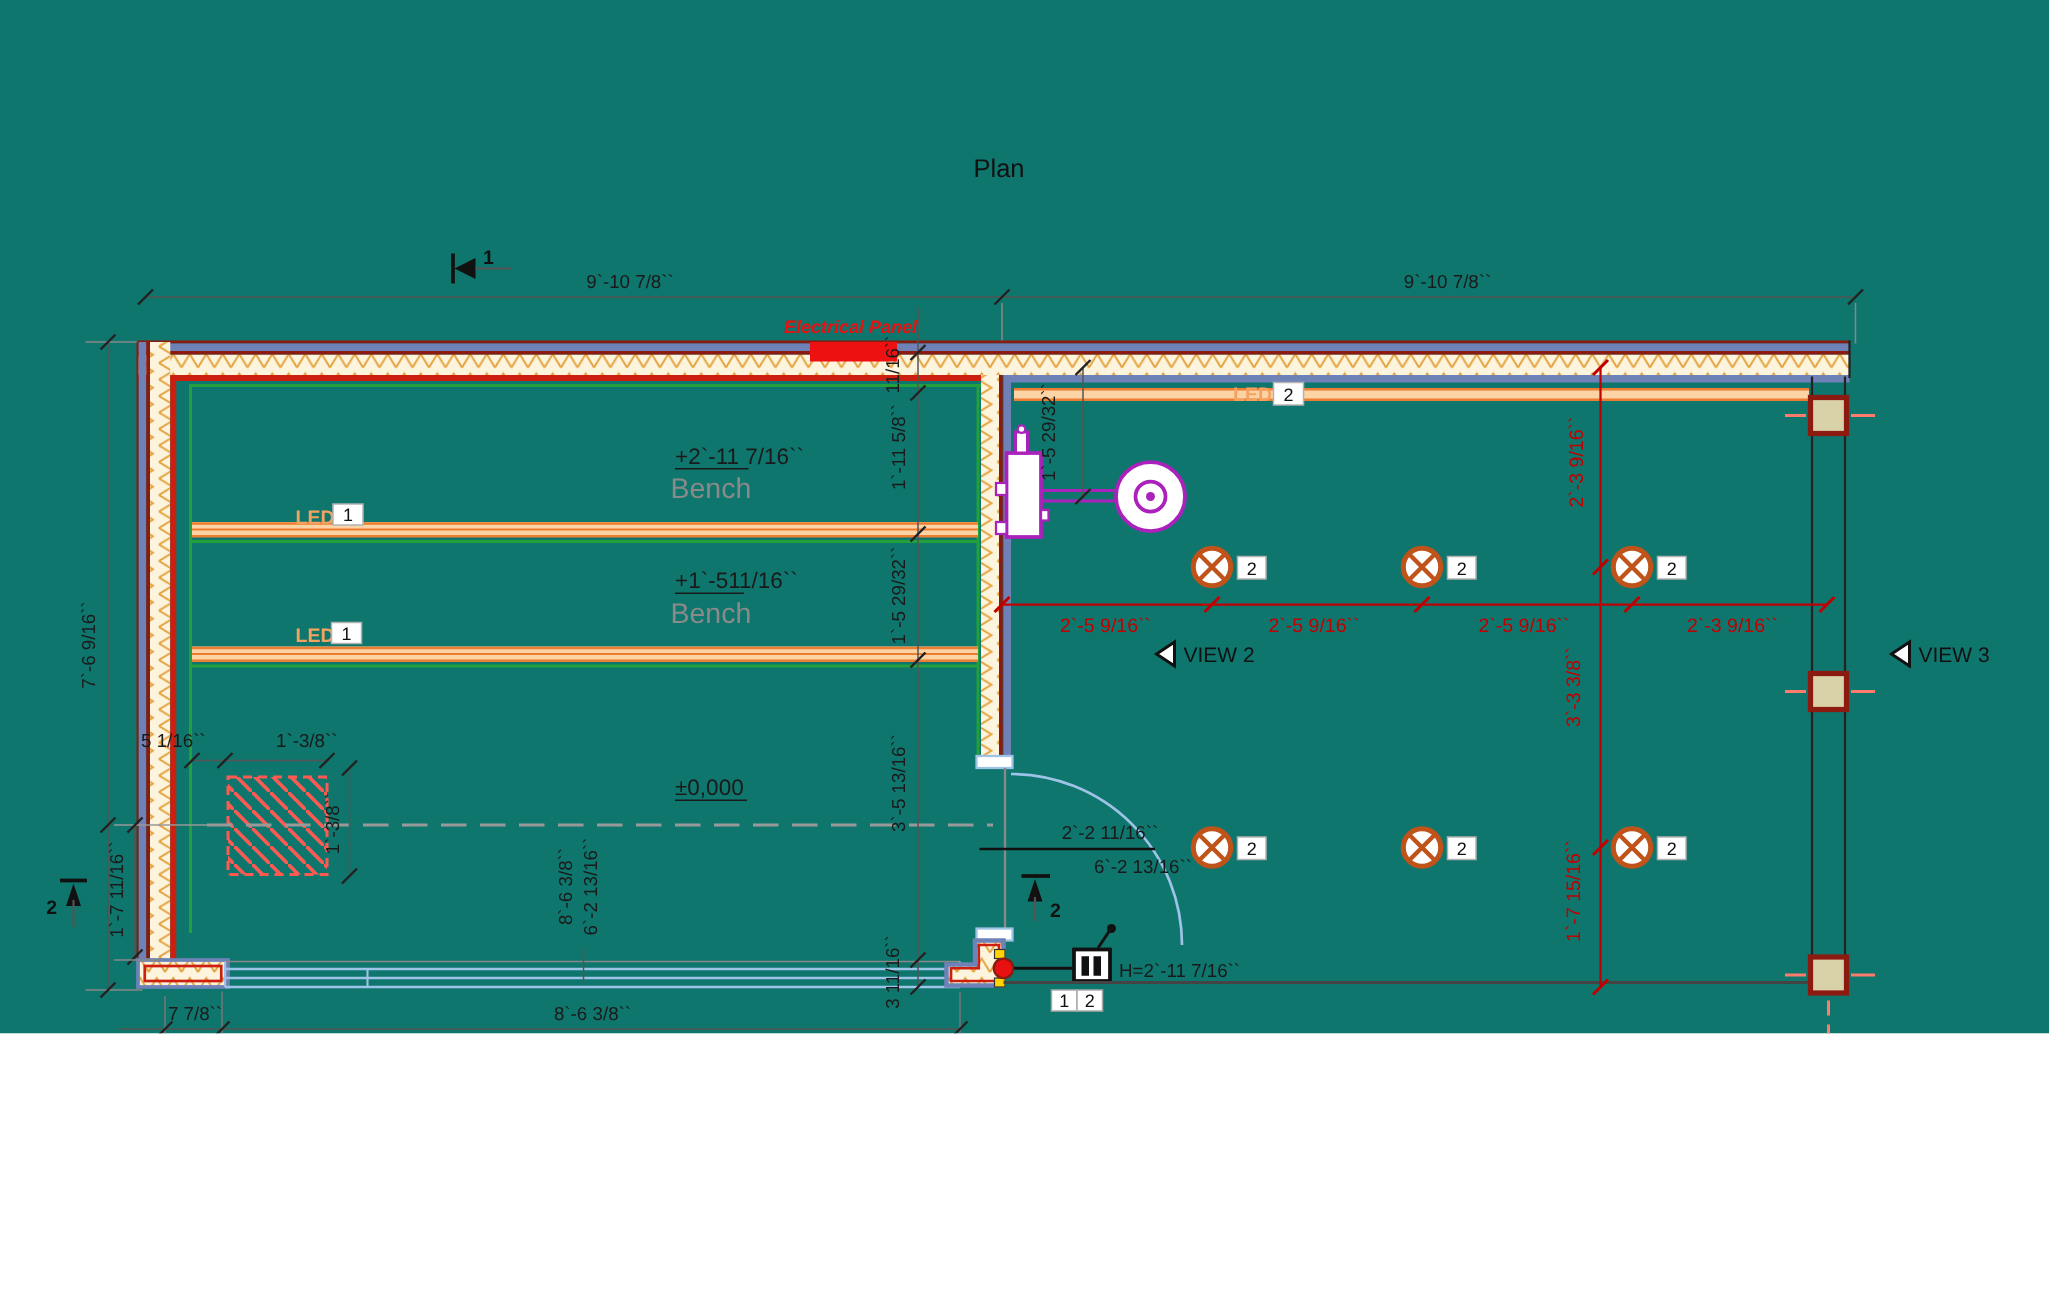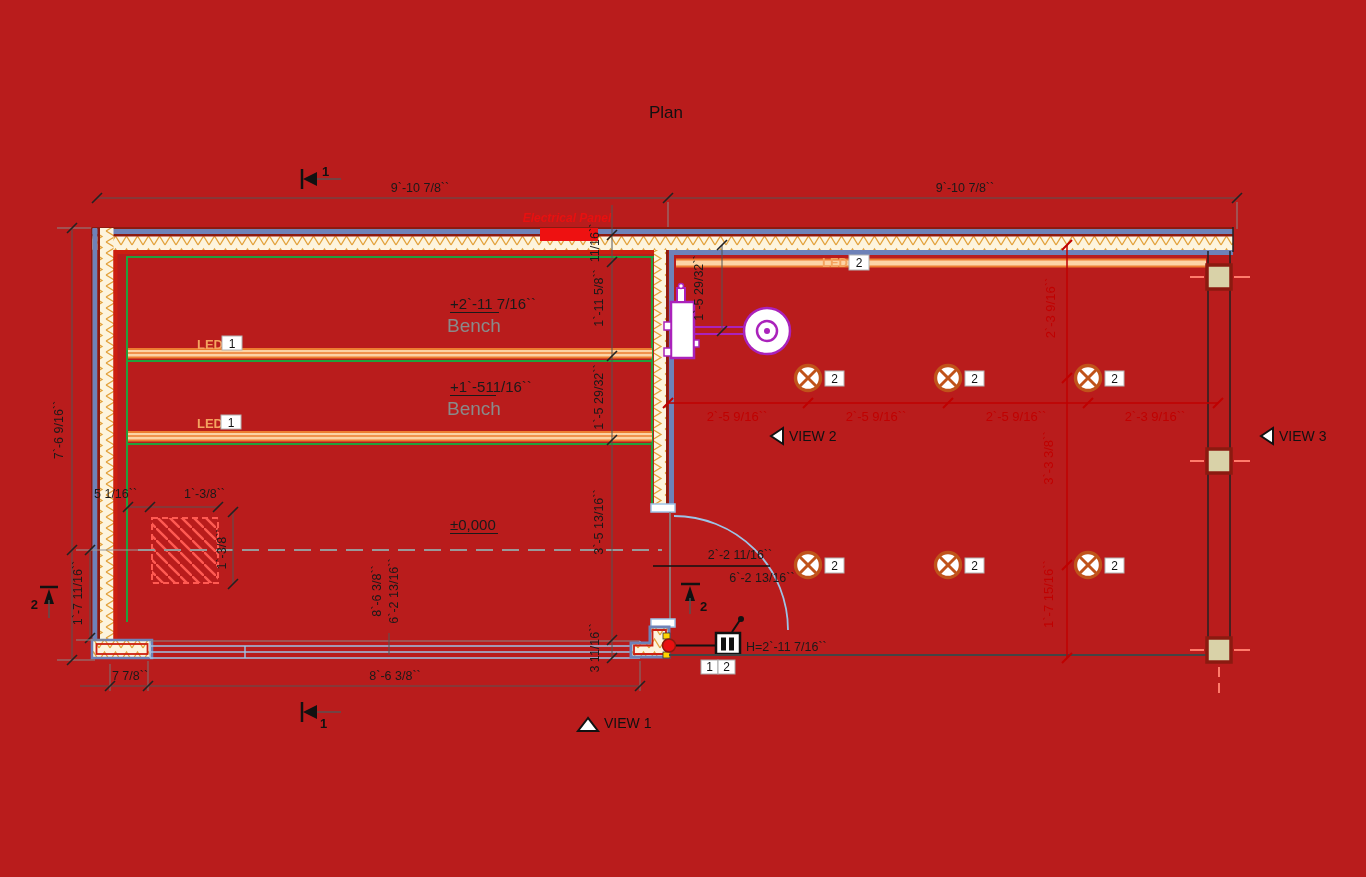--- a/index.html
+++ b/index.html
@@ -1,16 +1,16 @@
 <!DOCTYPE html>
 <html><head>
 <meta charset="utf-8">
 <style>
   html,body{margin:0;padding:0;background:#ffffff;}
-  #stage{position:relative;width:1366px;height:877px;background:#b91c1c;overflow:hidden;}
+  #stage{position:relative;width:1366px;height:689px;background:#0f766e;overflow:hidden;}
   svg{display:block;}
   text{font-family:"Liberation Sans","DejaVu Sans",sans-serif;}
   .dim{fill:#1a1a1a;font-size:12.5px;}
   .dimr{fill:#c00000;font-size:13px;}
   .title{fill:#111;font-size:17px;}
   .bench{fill:#8a8a8a;font-size:19px;}
   .level{fill:#1a1a1a;font-size:15px;}
   .ledtxt{fill:#f4a35f;font-size:13px;font-weight:bold;}
   .tag{fill:#111;font-size:12px;}
   .viewtxt{fill:#111;font-size:14px;}

